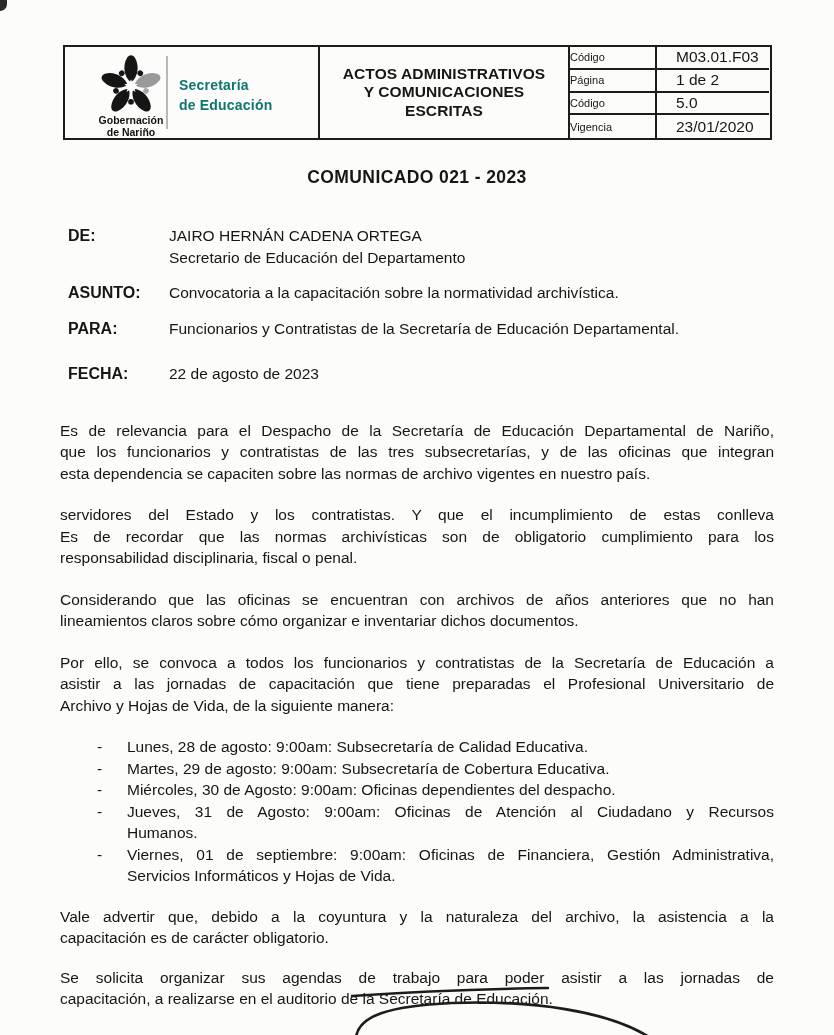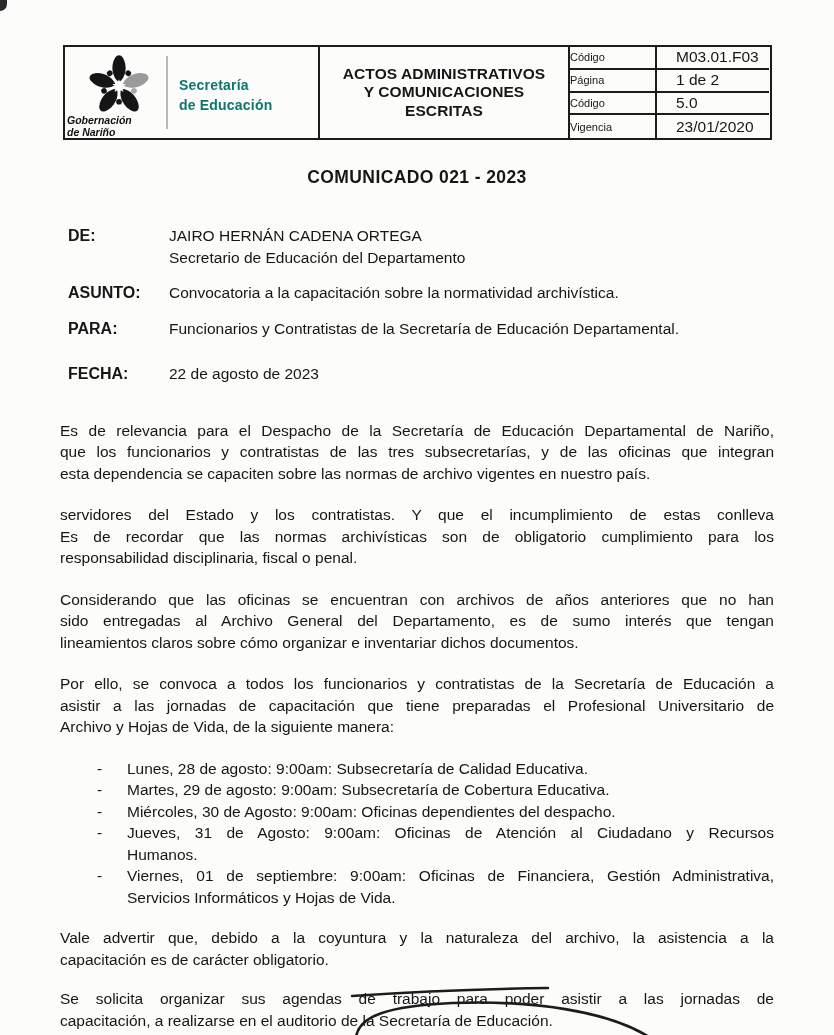--- a/index.html
+++ b/index.html
@@ -55,21 +55,21 @@
   }
   .meta-label{
     border-right:2px solid #1c1c1c;border-bottom:2px solid #1c1c1c;
     display:flex;align-items:center;font-size:11px;
   }
   .meta-value{
     border-bottom:2px solid #1c1c1c;
     display:flex;align-items:center;padding-left:19px;font-size:15.5px;
   }
   .row4{border-bottom:none;}
-  .brand-logo{position:absolute;left:2px;top:3px;width:104px;text-align:left;font-style:italic;}
+  .brand-logo{position:absolute;left:14px;top:3px;width:104px;text-align:center;}
   .brand-logo svg{display:block;margin:0 auto;}
   .brand-org{font-weight:bold;font-size:10.5px;line-height:12px;color:#111;margin-top:-2px;}
   .brand-divider{position:absolute;left:101px;top:9px;bottom:9px;width:2px;background:#b9b9b4;}
   .brand-entity{
     position:absolute;left:114px;top:28px;
     font-size:14px;line-height:20px;font-weight:600;color:#0f766e;letter-spacing:0.2px;
   }
   
   .content{position:relative;z-index:3;padding:0 60px 0 60px;}
   .doc-title{margin-top:27px;text-align:center;font-weight:bold;font-size:17.5px;letter-spacing:0.4px;}
@@ -199,21 +199,20 @@
         <div class="line j">que los funcionarios y contratistas de las tres subsecretarías, y de las oficinas que integran</div>
         <div class="line">esta dependencia se capaciten sobre las normas de archivo vigentes en nuestro país.</div>
       </div>
       <div class="para">
         <div class="line j">servidores del Estado y los contratistas. Y que el incumplimiento de estas conlleva</div>
         <div class="line j">Es de recordar que las normas archivísticas son de obligatorio cumplimiento para los</div>
         <div class="line">responsabilidad disciplinaria, fiscal o penal.</div>
       </div>
       <div class="para">
         <div class="line j">Considerando que las oficinas se encuentran con archivos de años anteriores que no han</div>
-        <div class="line j">sido entregadas al Archivo General del Departamento, es de sumo interés que tengan</div>
         <div class="line">lineamientos claros sobre cómo organizar e inventariar dichos documentos.</div>
       </div>
       <div class="para">
         <div class="line j">Por ello, se convoca a todos los funcionarios y contratistas de la Secretaría de Educación a</div>
         <div class="line j">asistir a las jornadas de capacitación que tiene preparadas el Profesional Universitario de</div>
         <div class="line">Archivo y Hojas de Vida, de la siguiente manera:</div>
       </div>
 
       <div class="sched">
         <div class="sched-item">

